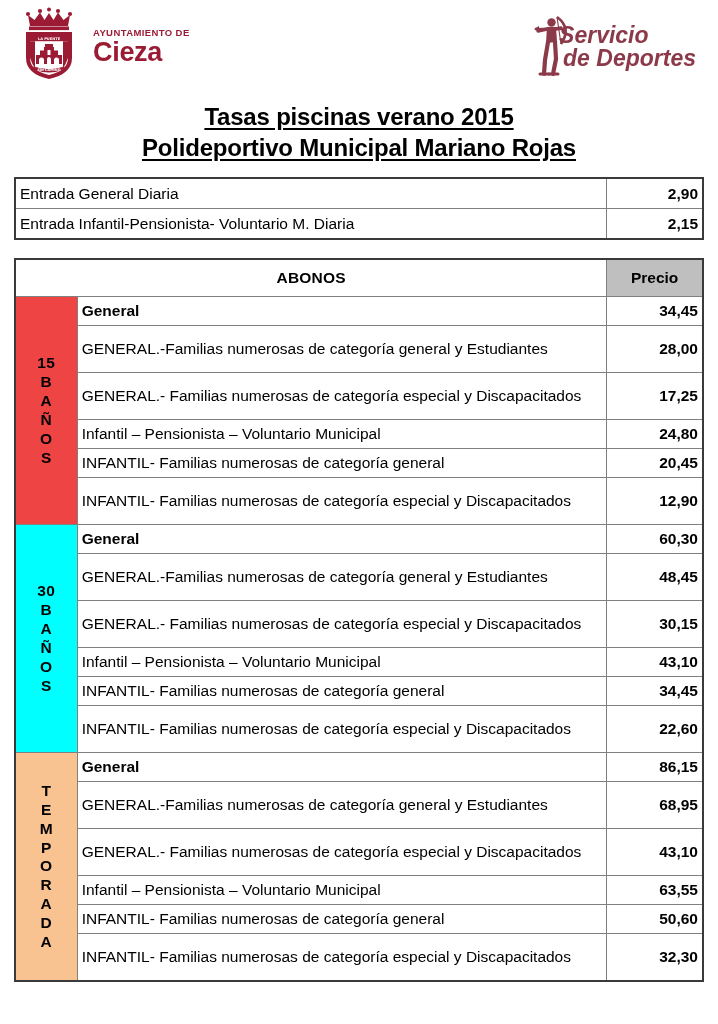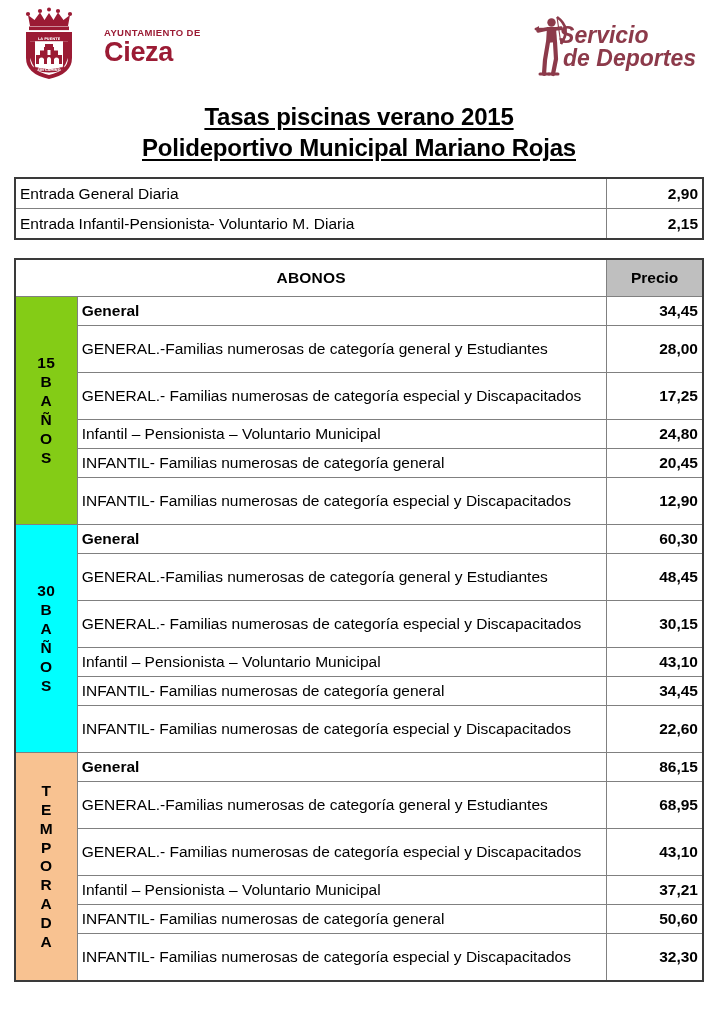--- a/index.html
+++ b/index.html
@@ -27,21 +27,21 @@
   .logo-bar {
     position: relative;
     height: 96px;
   }
   .logo-cieza {
     position: absolute;
     left: 20px;
     top: 6px;
     display: flex;
     align-items: center;
-    gap: 26px;
+    gap: 15px;
   }
   .shield-wrap {
     width: 58px;
     height: 74px;
     position: relative;
   }
   .cieza-text {
     line-height: 1;
     padding-top: 8px;
   }
@@ -139,21 +139,21 @@
 
   
   .side-cell {
     text-align: center;
     font-weight: bold;
     font-size: 15px;
     line-height: 1.22;
     padding: 0;
     letter-spacing: 0.4px;
   }
-  .side-yellow   { background: #84cc16; }
+  .side-yellow   { background: #ef4444; }
   .side-cyan     { background: #00FFFF; }
   .side-orange   { background: #F8C291; }
 
   .sep-top { border-top: 2.5px solid #3a3a3a; }
 
   .spacer { height: 18px; }
 </style>
 </head>
 <body>
 
@@ -361,21 +361,21 @@
       <tr>
         <td class="desc" style="height:44px">GENERAL.-Familias numerosas de categoría general y Estudiantes</td>
         <td class="price">68,95</td>
       </tr>
       <tr>
         <td class="desc" style="height:44px">GENERAL.- Familias numerosas de categoría especial y Discapacitados</td>
         <td class="price">43,10</td>
       </tr>
       <tr>
         <td class="desc" style="height:26px">Infantil – Pensionista – Voluntario Municipal</td>
-        <td class="price">37,21</td>
+        <td class="price">63,55</td>
       </tr>
       <tr>
         <td class="desc" style="height:26px">INFANTIL- Familias numerosas de categoría general</td>
         <td class="price">50,60</td>
       </tr>
       <tr>
         <td class="desc" style="height:44px">INFANTIL- Familias numerosas de categoría especial y Discapacitados</td>
         <td class="price">32,30</td>
       </tr>
     </tbody>

